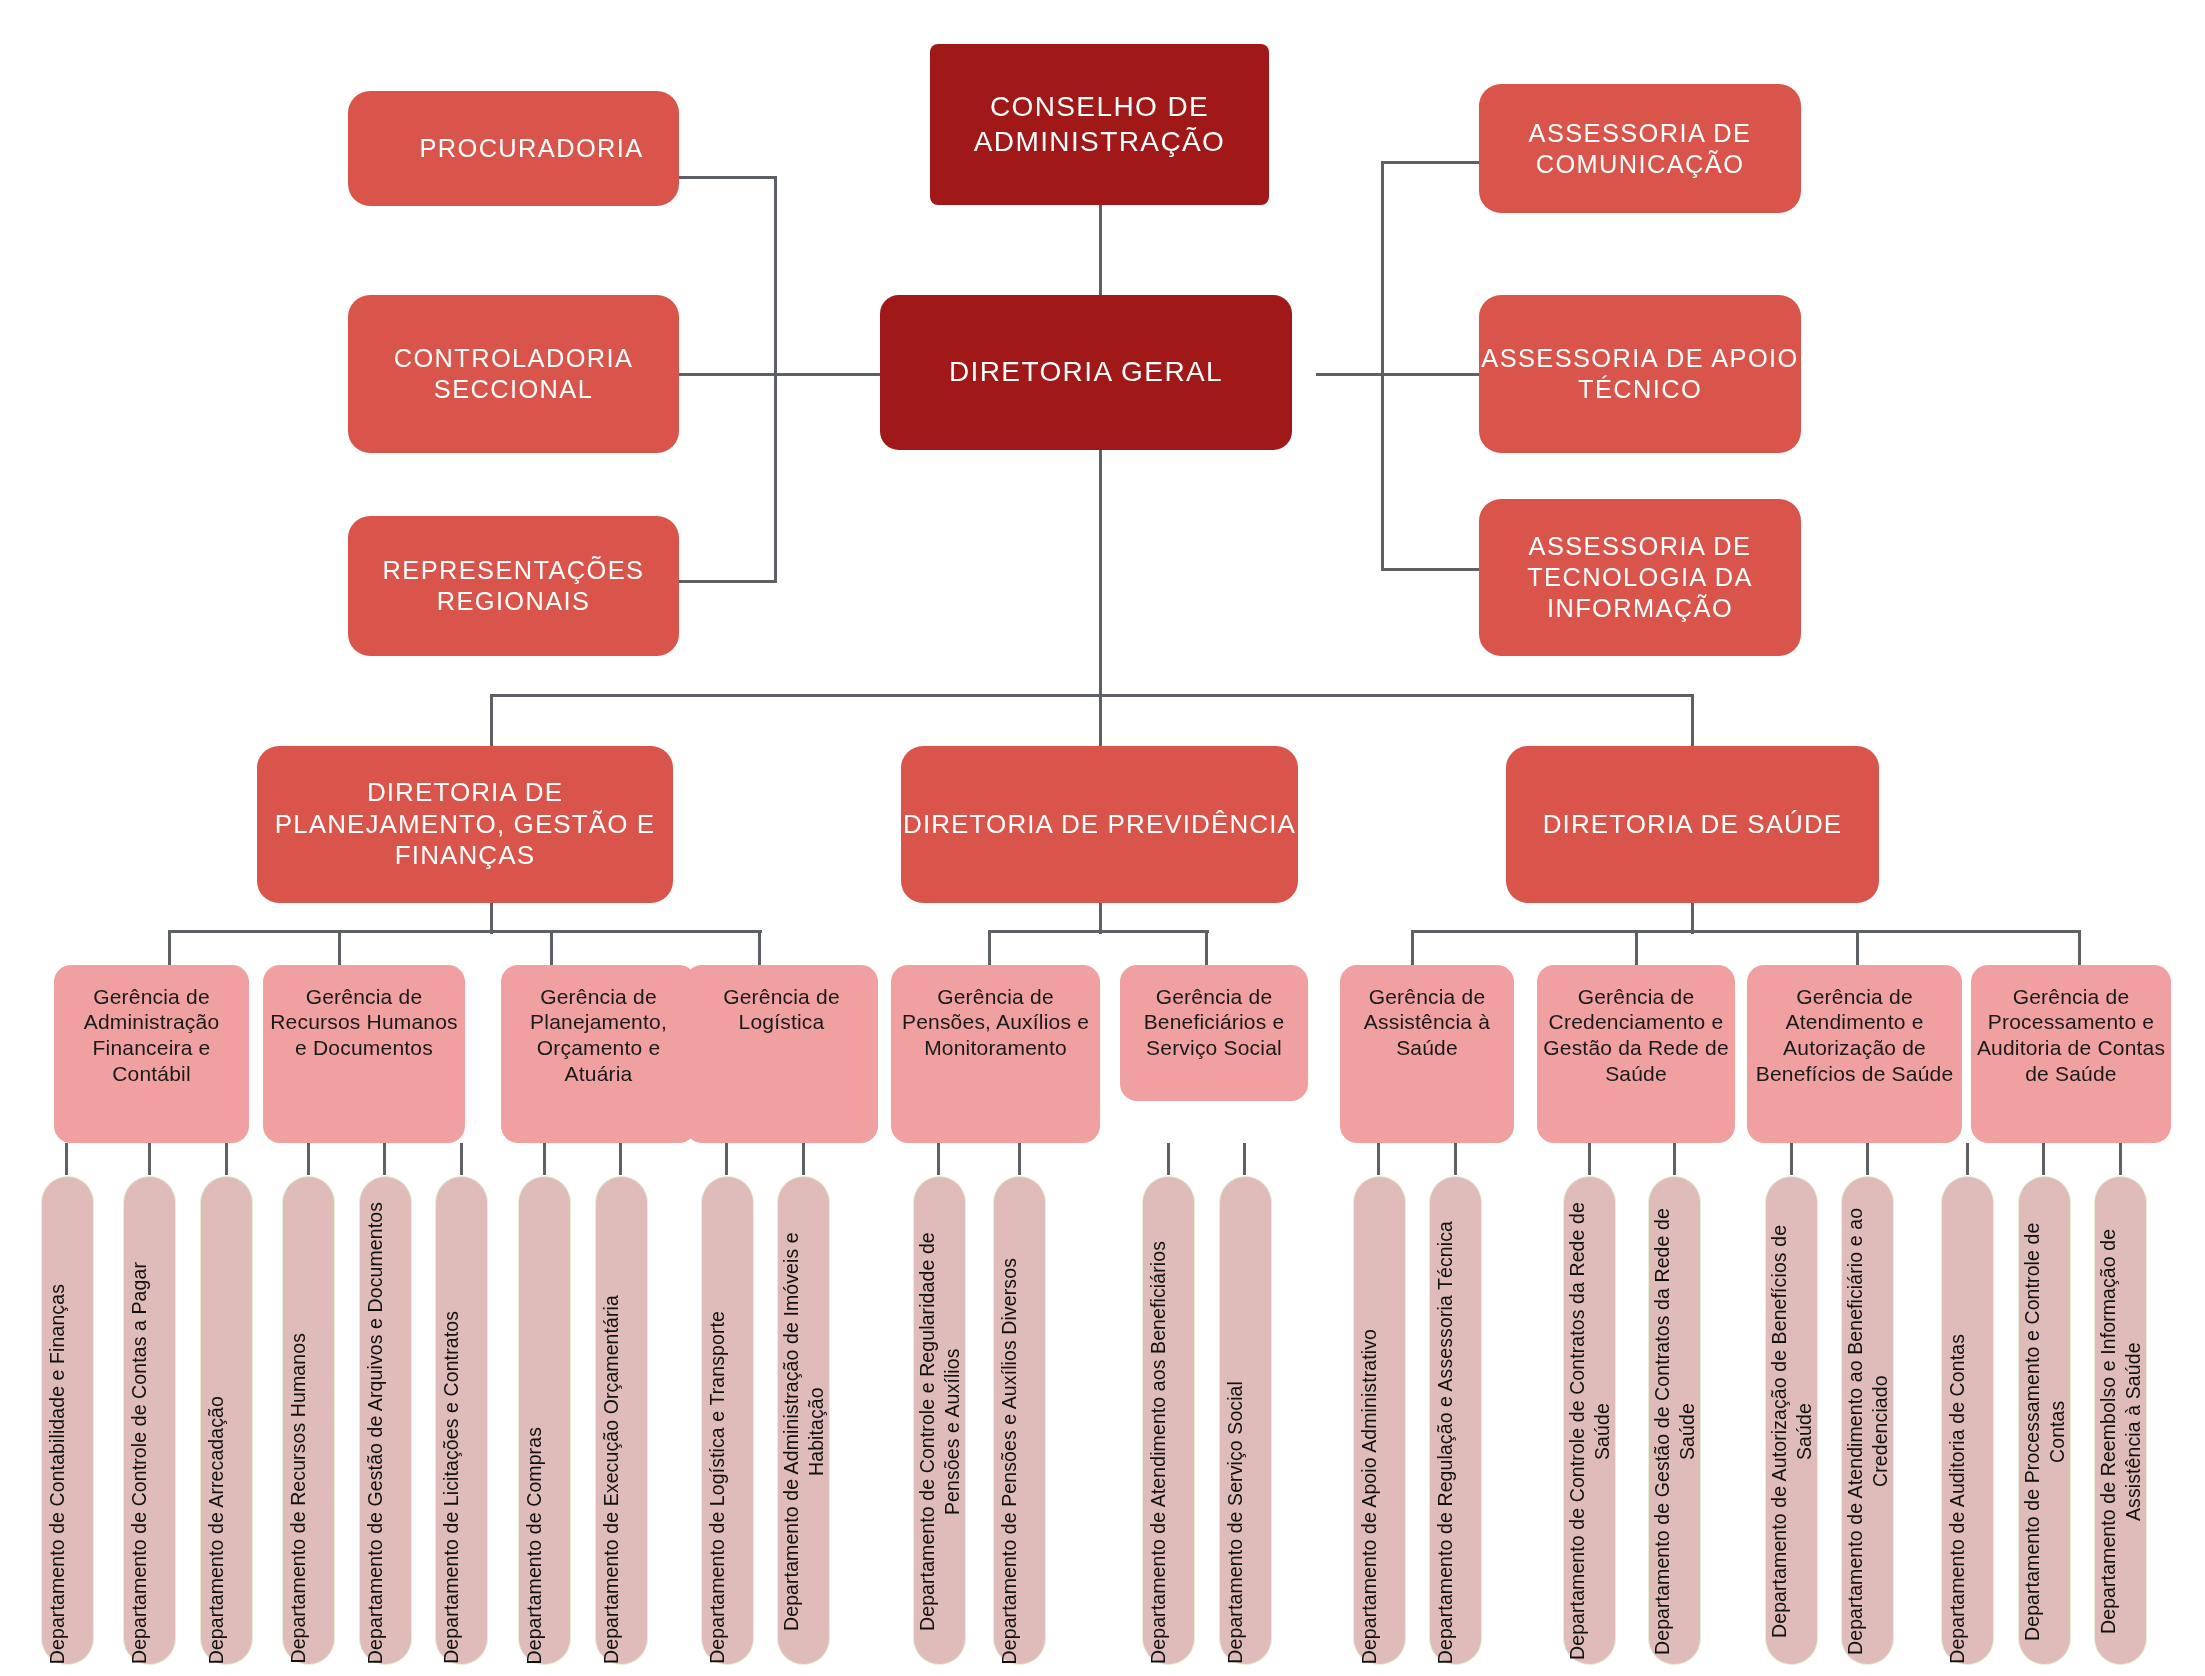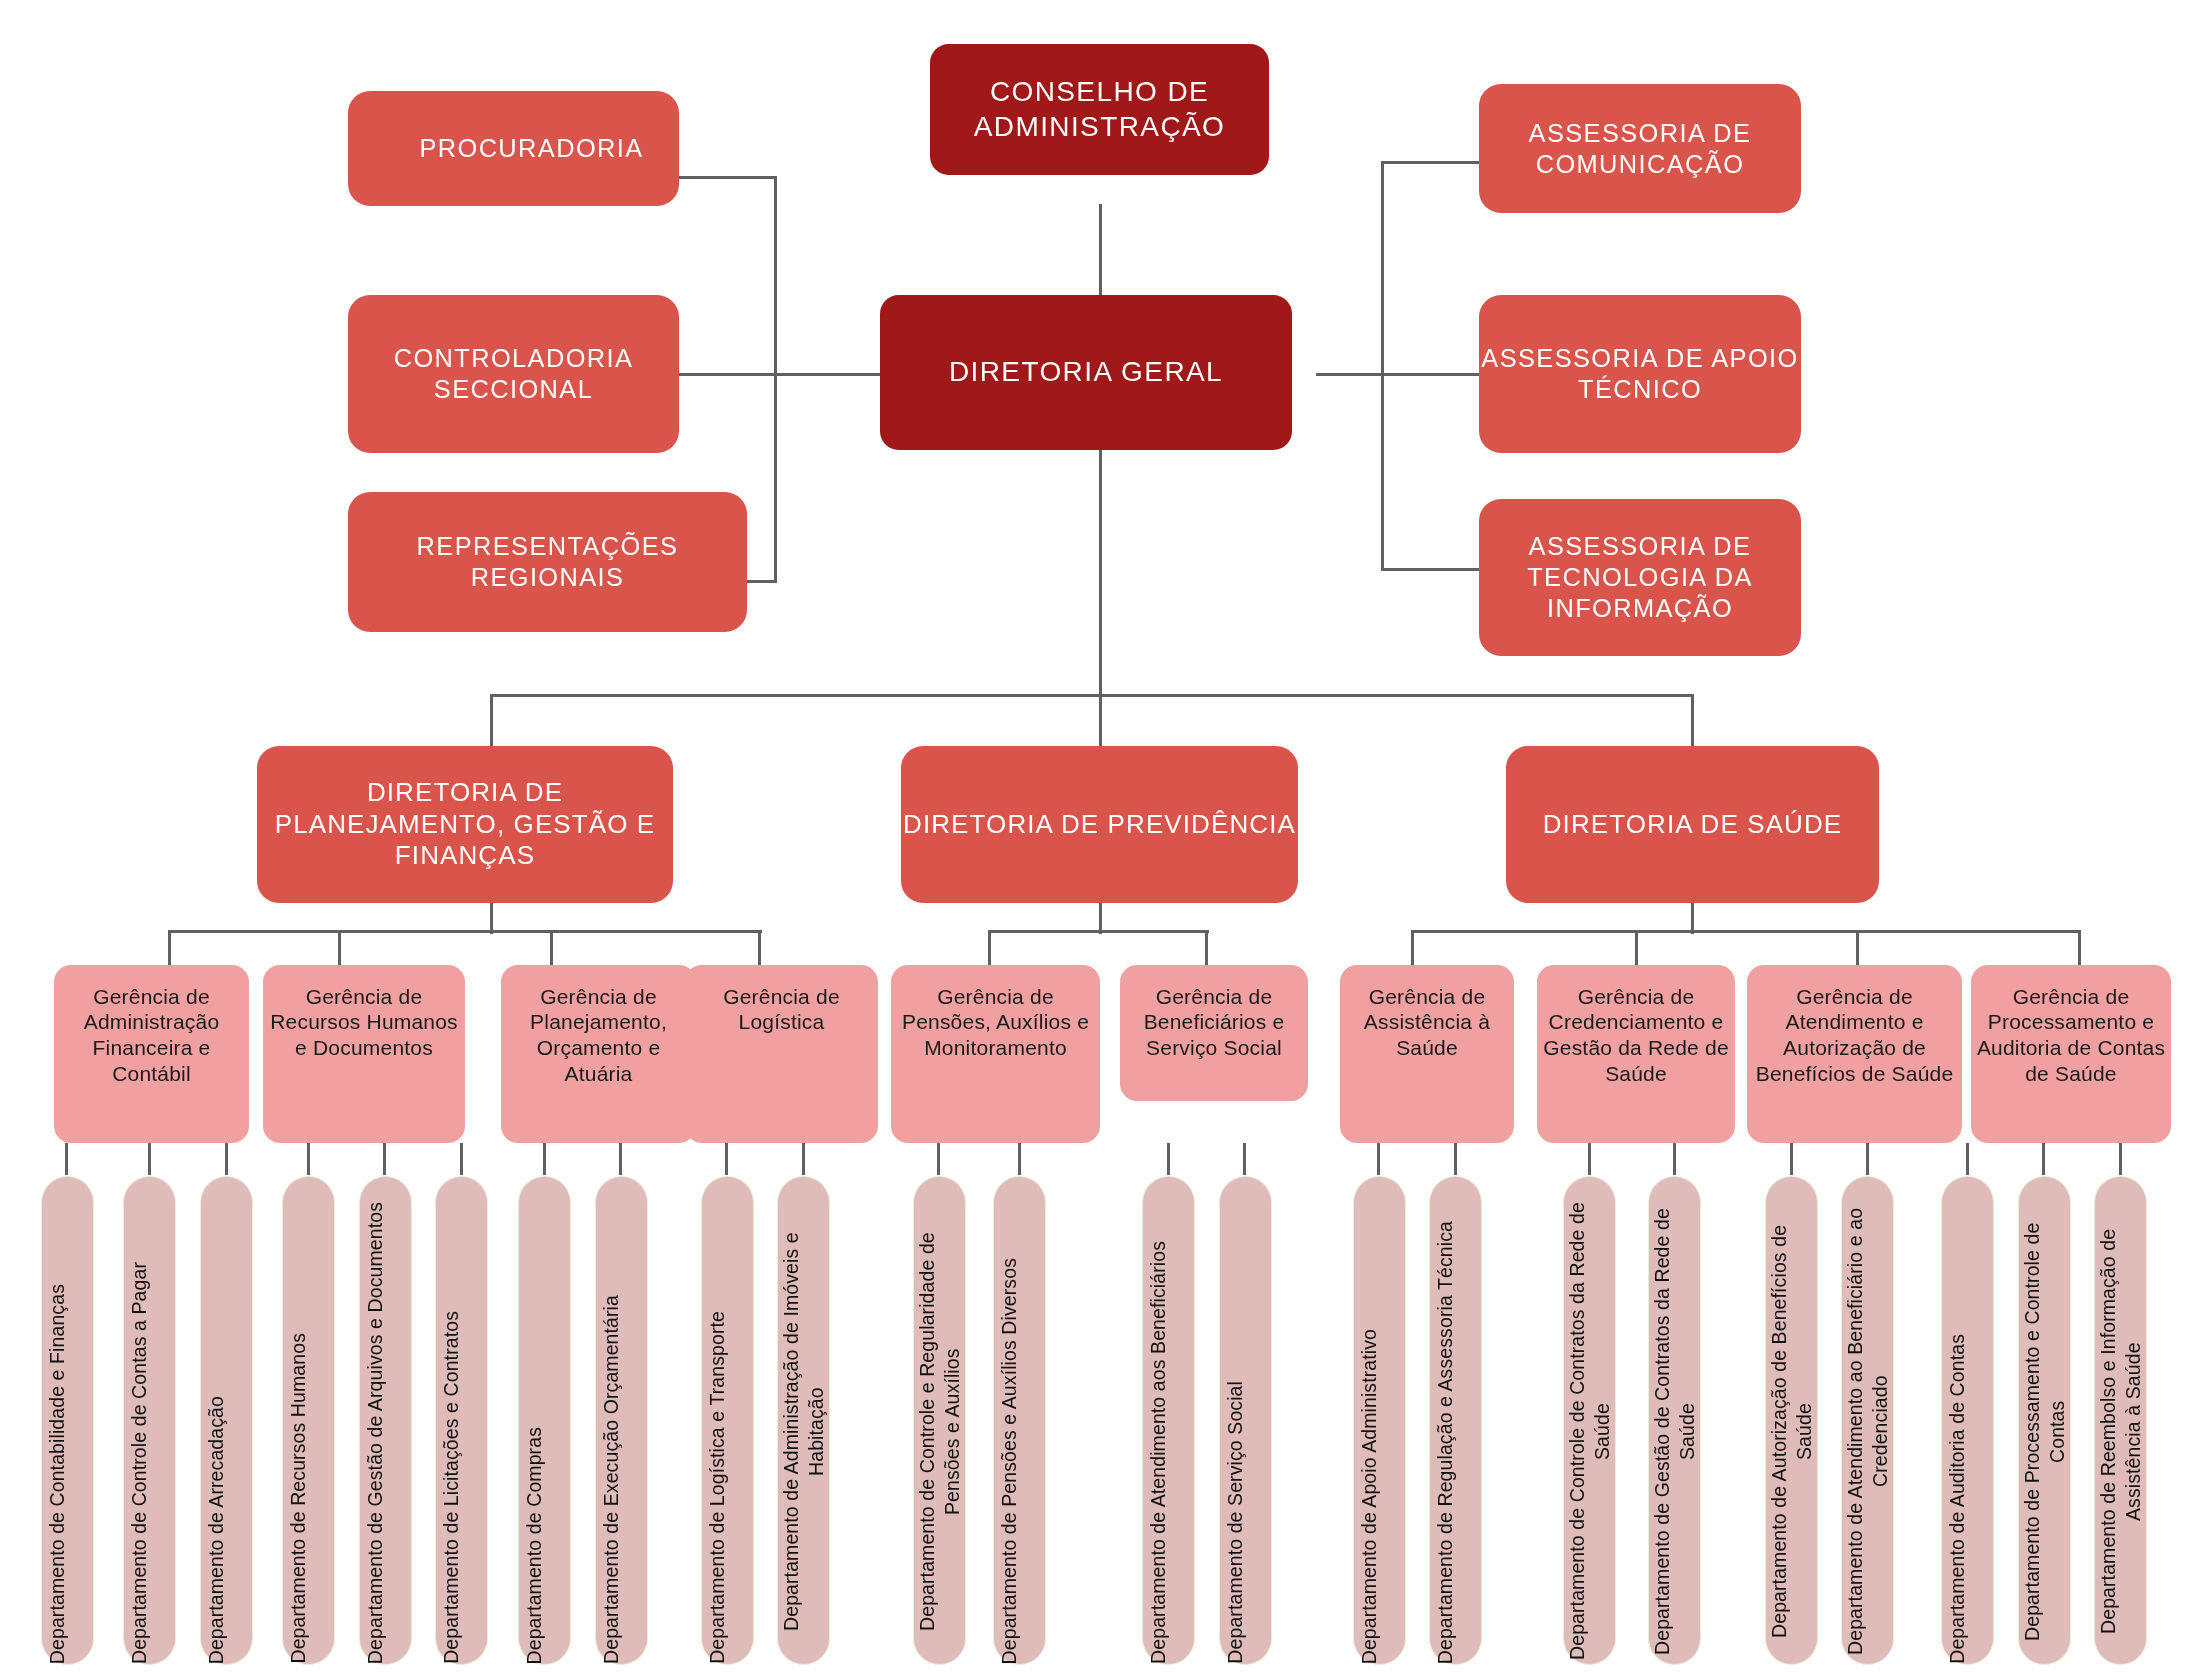--- a/index.html
+++ b/index.html
@@ -148,35 +148,35 @@
   <div class="ln lnv" style="left:1377px;top:1143px;width:3.4px;height:32px;"></div>
   <div class="ln lnv" style="left:1454px;top:1143px;width:3.4px;height:32px;"></div>
   <div class="ln lnv" style="left:1588px;top:1143px;width:3.4px;height:32px;"></div>
   <div class="ln lnv" style="left:1673px;top:1143px;width:3.4px;height:32px;"></div>
   <div class="ln lnv" style="left:1790px;top:1143px;width:3.4px;height:32px;"></div>
   <div class="ln lnv" style="left:1866px;top:1143px;width:3.4px;height:32px;"></div>
   <div class="ln lnv" style="left:1966px;top:1143px;width:3.4px;height:32px;"></div>
   <div class="ln lnv" style="left:2042px;top:1143px;width:3.4px;height:32px;"></div>
   <div class="ln lnv" style="left:2119px;top:1143px;width:3.4px;height:32px;"></div>
 
-  <div class="box lvl-root" style="left:930px;top:44px;width:339px;height:131px;">
+  <div class="box lvl-root" style="left:930px;top:44px;width:339px;height:161px;border-radius:8px;">
     <span>CONSELHO DE ADMINISTRAÇÃO</span>
   </div>
 
   <div class="box lvl-root" style="left:880px;top:295px;width:412px;height:155px;">
     <span>DIRETORIA GERAL</span>
   </div>
 
   <div class="box lvl-staff" style="left:348px;top:91px;width:331px;height:115px;padding-left:36px;">
     <span>PROCURADORIA</span>
   </div>
   <div class="box lvl-staff" style="left:348px;top:295px;width:331px;height:158px;align-items:center;">
     <span>CONTROLADORIA SECCIONAL</span>
   </div>
-  <div class="box lvl-staff" style="left:348px;top:492px;width:399px;height:140px;">
+  <div class="box lvl-staff" style="left:348px;top:516px;width:331px;height:140px;">
     <span>REPRESENTAÇÕES REGIONAIS</span>
   </div>
 
   <div class="box lvl-staff" style="left:1479px;top:84px;width:322px;height:129px;">
     <span>ASSESSORIA DE COMUNICAÇÃO</span>
   </div>
   <div class="box lvl-staff" style="left:1479px;top:295px;width:322px;height:158px;">
     <span>ASSESSORIA DE APOIO TÉCNICO</span>
   </div>
   <div class="box lvl-staff" style="left:1479px;top:499px;width:322px;height:157px;">

